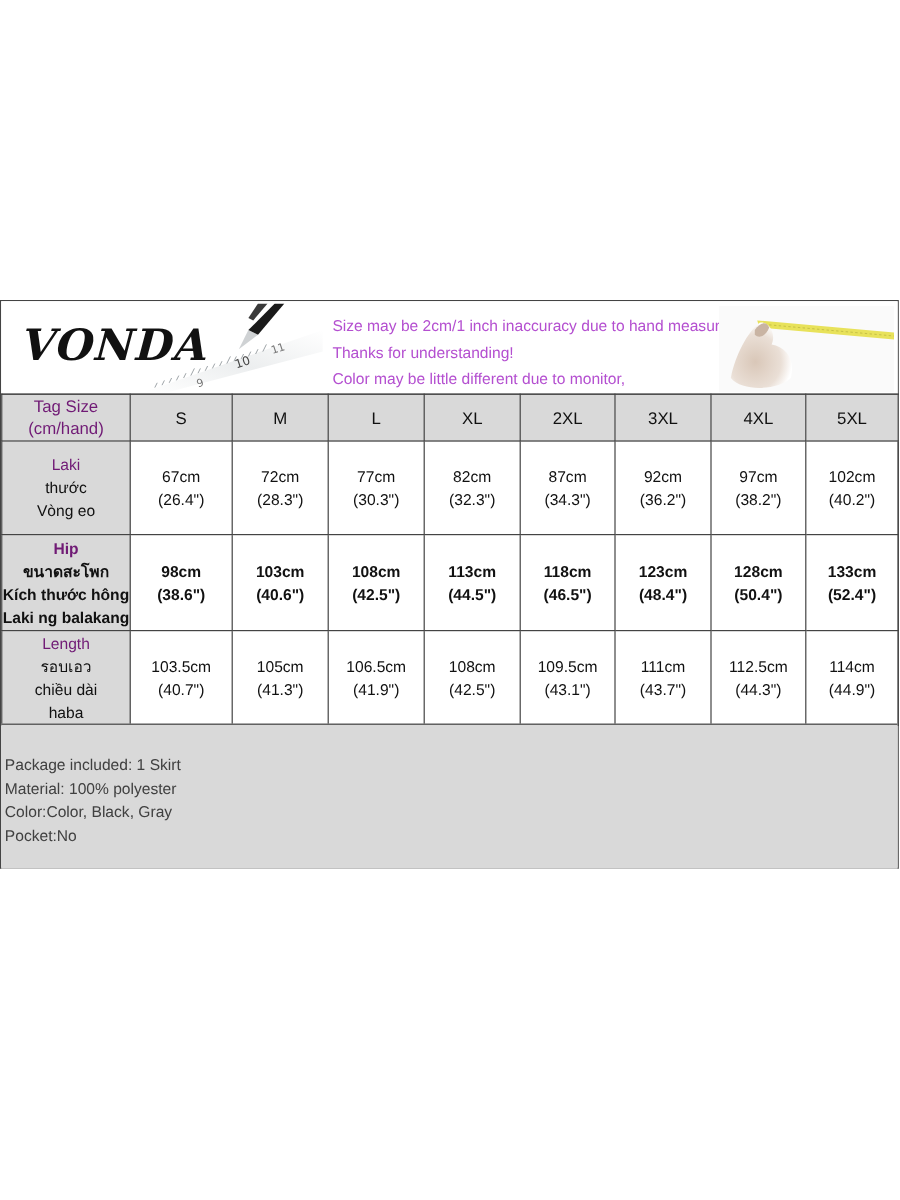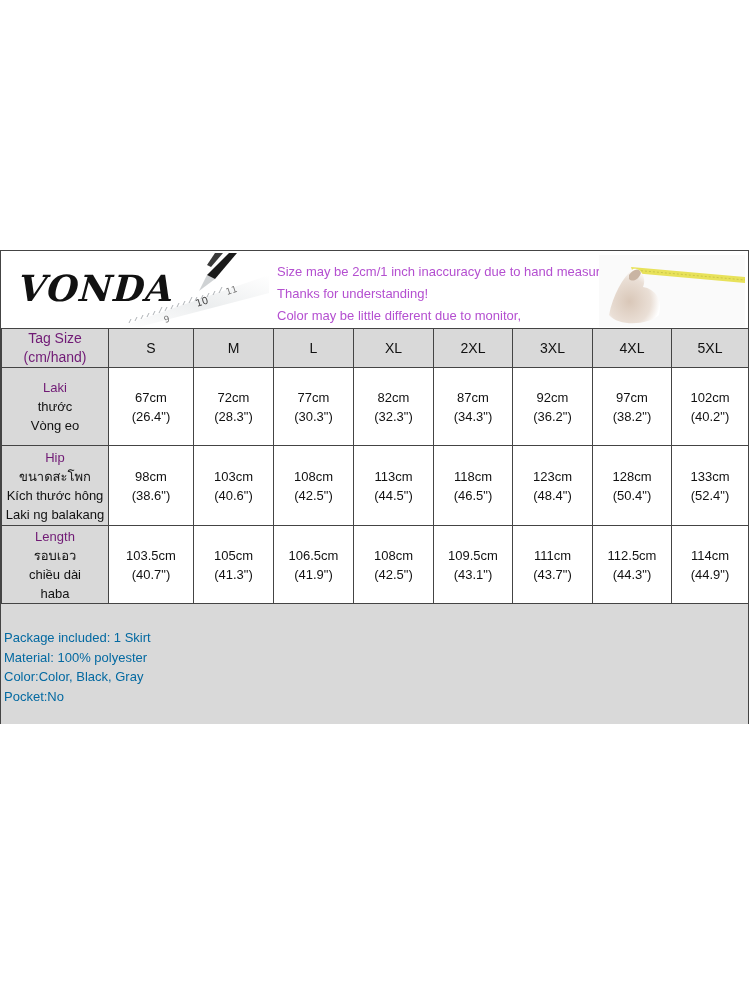--- a/index.html
+++ b/index.html
@@ -8,25 +8,25 @@
   .banner { position: absolute; left: 0; top: 0; width: 747px; height: 77px; background: #fff; border-bottom: 1px solid #444; }
   .logo { position: absolute; left: 18px; top: 16px; font-family: "DejaVu Serif", serif; font-style: italic; font-weight: bold; font-size: 36px; letter-spacing: 1px; color: #111; transform: skewX(-4deg); }
   .pen-art { position: absolute; left: 118px; top: 2px; width: 150px; height: 74px; }
   .notes { position: absolute; left: 276px; top: 10px; color: #b44fd0; font-size: 13px; line-height: 22px; }
   .hand-art { position: absolute; left: 598px; top: 4px; width: 146px; height: 72px; }
   table.grid { position: absolute; left: 0; top: 77px; width: 747px; border-collapse: collapse; table-layout: fixed; }
   table.grid td { border: 1px solid #444; text-align: center; vertical-align: middle; font-size: 13px; line-height: 19px; color: #111; padding: 0; }
   td.rowhead { background: #d9d9d9; }
   tr.sizes td { background: #d9d9d9; height: 37px; font-size: 14px; }
   tr.waist td { height: 77px; }
-  tr.hip td { height: 79px; }
+  tr.hip td { height: 79px; font-weight: bold; }
   tr.length td { height: 78px; }
   .red { color: #701a75; }
   .info { position: absolute; left: 0; top: 352px; width: 747px; height: 120px; background: #d9d9d9; border-top: 1px solid #444; }
-  .info .lines { position: absolute; left: 3px; top: 24px; font-size: 13px; line-height: 19.5px; color: #0369a1; }
+  .info .lines { position: absolute; left: 3px; top: 24px; font-size: 13px; line-height: 19.5px; color: #404040; }
 </style>
 </head>
 <body>
 
 <div class="sheet">
   <div class="banner">
     <div class="logo">VONDA</div>
     <svg class="pen-art" viewBox="0 0 150 74">
       <defs>
         <linearGradient id="rg" x1="0" y1="1" x2="1" y2="0">

